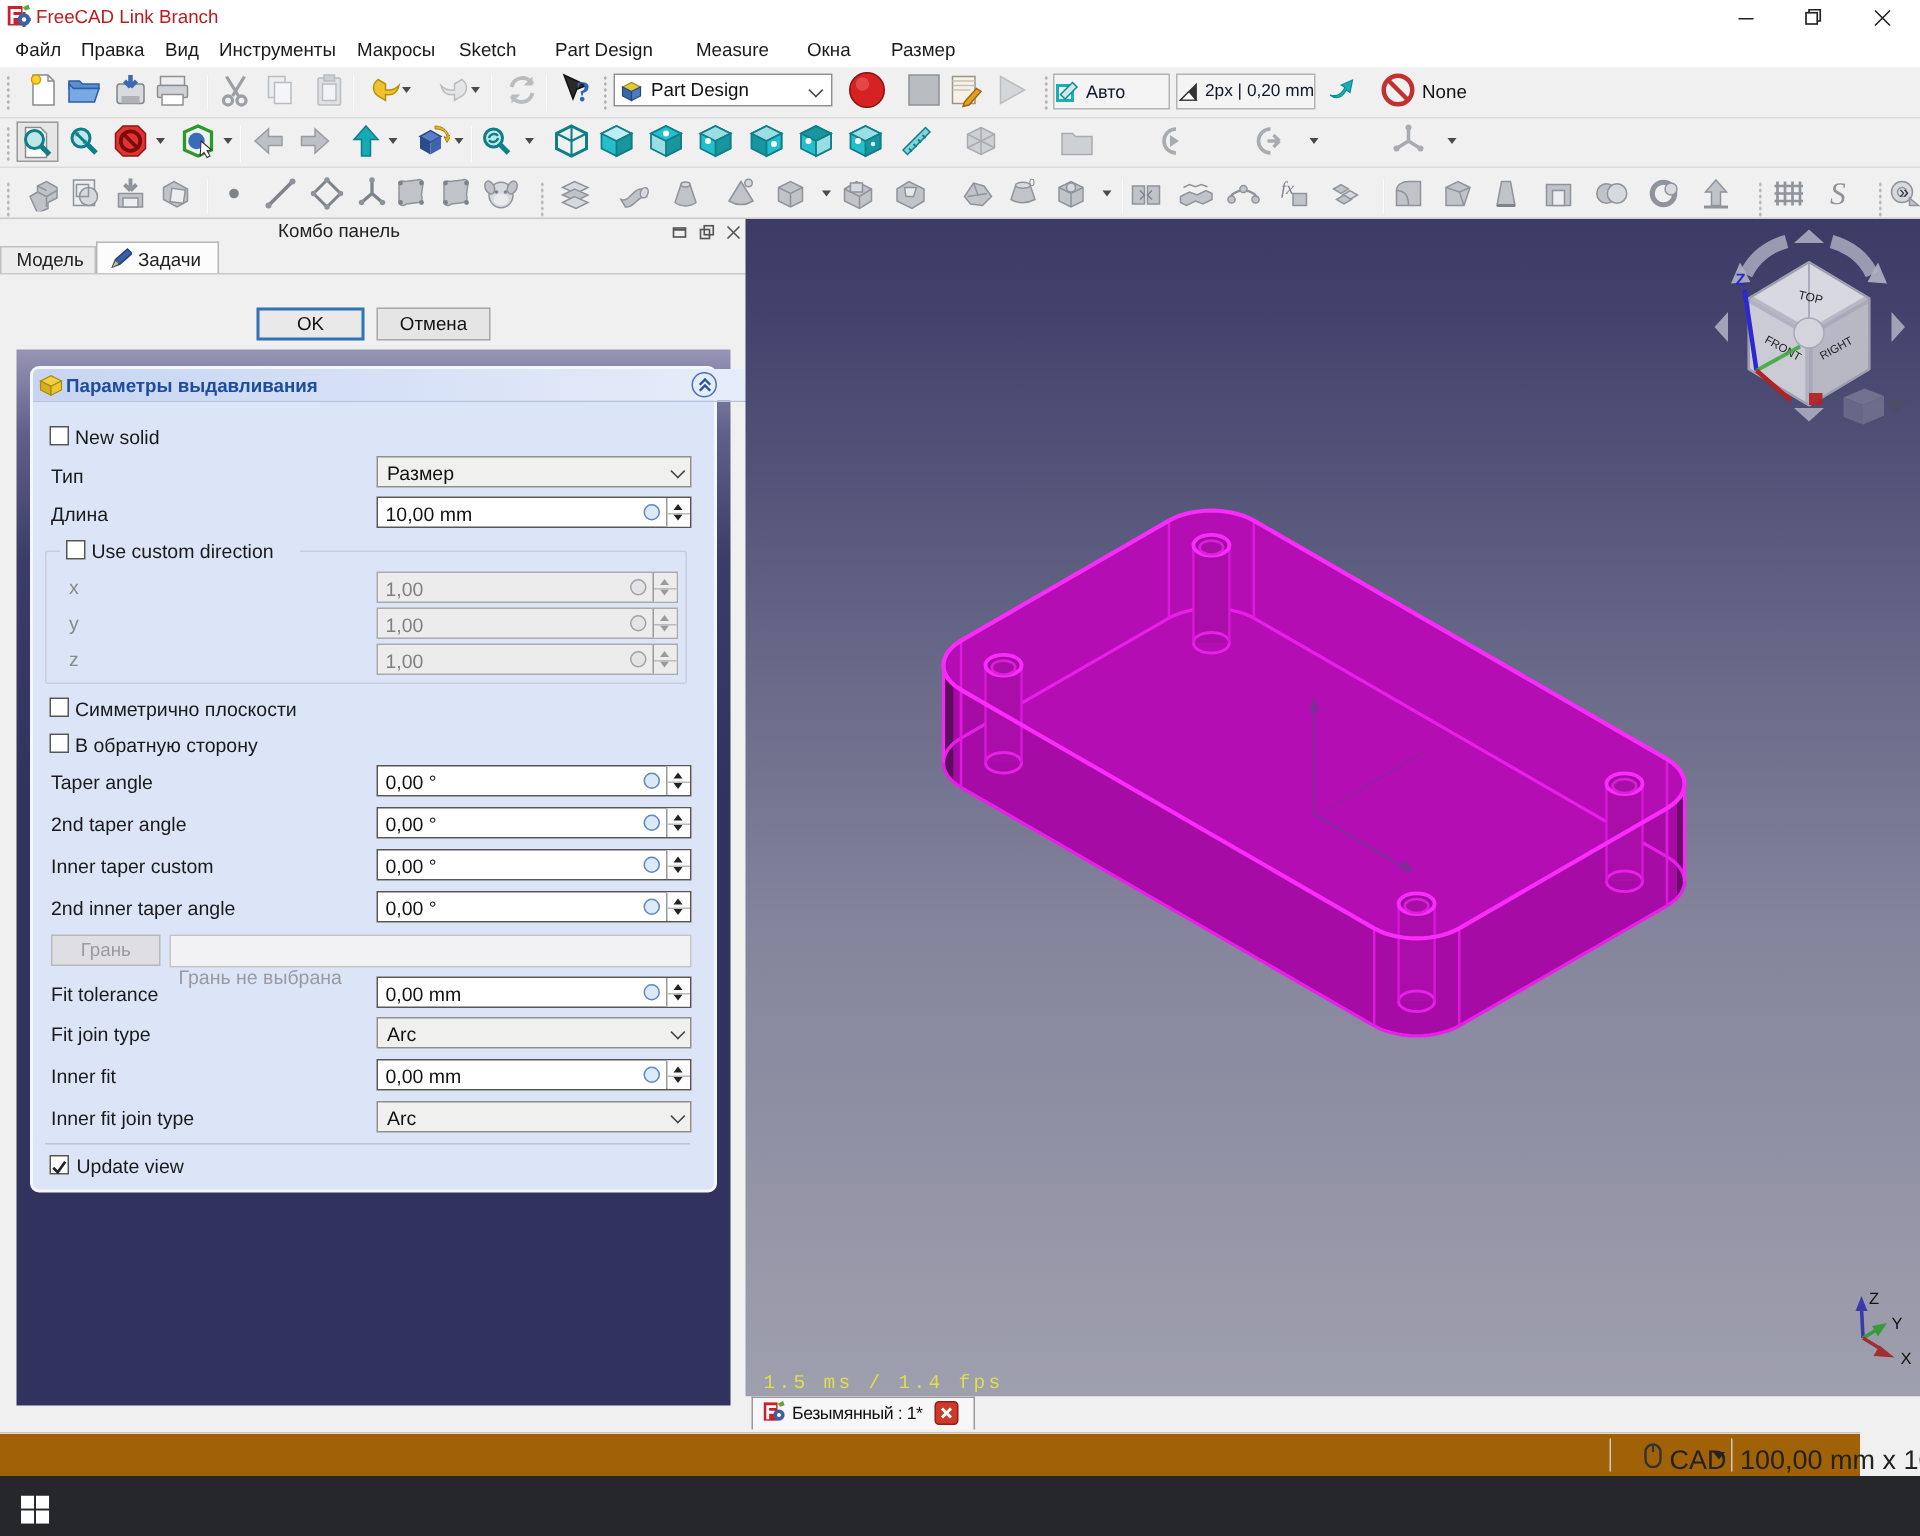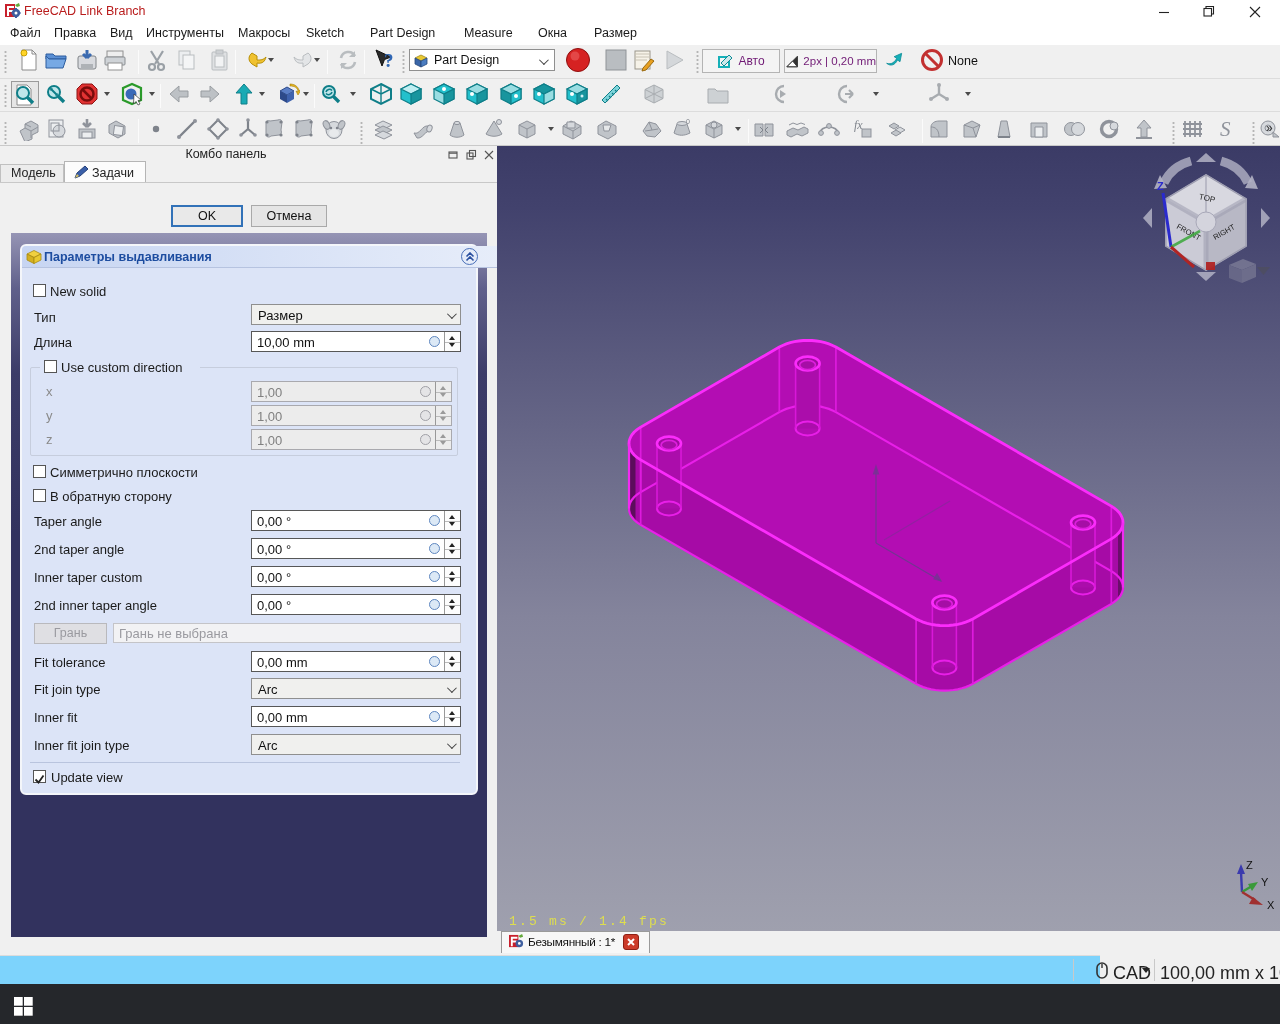--- a/index.html
+++ b/index.html
@@ -7,21 +7,21 @@
 #titlebar .t{position:absolute;left:24px;top:4px;font-size:12.5px;color:#b91c1c}
 #menubar{position:absolute;left:0;top:23px;width:1280px;height:22px;background:#fff}
 #menubar span{position:absolute;top:3px;font-size:12.5px;color:#1a1a1a}
 #toolbars{position:absolute;left:0;top:45px;width:1280px;height:101px;background:#f0f0f0;border-bottom:1px solid #c9c9c9}
 #tbicons{position:absolute;left:0;top:0;width:1280px;height:1024px;pointer-events:none}
 
 .tsep{position:absolute;width:1px;height:24px;background:#c9c9c9;border-right:1px solid #fbfbfb}
 .grip{position:absolute;width:3px;height:24px;background-image:radial-gradient(circle,#b5b5b5 1px,transparent 1.2px);background-size:3px 4px}
 .ic{position:absolute;width:24px;height:24px}
 .dd{position:absolute;width:0;height:0;border-left:3.5px solid transparent;border-right:3.5px solid transparent;border-top:4px solid #4a4a4a}
-.tbtn{position:absolute;height:24px;background:#f4f4f4;border:1px solid #b4b4b4;font-size:12px;color:#701a75;display:flex;align-items:center;justify-content:center;gap:4px}
+.tbtn{position:absolute;height:24px;background:#f4f4f4;border:1px solid #b4b4b4;font-size:12px;color:#0f172a;display:flex;align-items:center;justify-content:flex-start;gap:4px}
 #combopanel{position:absolute;left:0;top:146px;width:497px;height:809px;background:#f0f0f0}
 .dockt{position:absolute;top:0;left:0;width:497px;height:17px;font-size:12.5px;color:#222;text-align:center;line-height:17px}
 .tab{position:absolute;font-size:12.5px;color:#222}
 #navy{position:absolute;left:11px;top:87px;width:476px;height:704px;background:linear-gradient(#9695b5 0px,#60608b 55px,#3c3c68 140px,#32325e 300px,#32325e)}
 #panel{position:absolute;left:9px;top:11px;width:458px;height:551px;background:#dce4f7;border:2px solid #f4f6fa;border-radius:6px}
 #phead{position:absolute;left:0;top:0;width:499px;height:22px;background:linear-gradient(90deg,#c7d5f2,#e8eefa);border-radius:4px 4px 0 0;border-bottom:1px solid #b6c3e0}
 #phead .t{position:absolute;left:22px;top:4px;font-weight:bold;font-size:12.5px;color:#1d4da0}
 .lbl{position:absolute;font-size:13px;color:#1a1a1a}
 .cb{position:absolute;width:13px;height:13px;background:#fff;border:1px solid #555}
 .spin{position:absolute;height:21px;background:#fff;border:1px solid #575757;font-size:13px;color:#111}
@@ -33,21 +33,21 @@
 .up{top:4px;border-bottom:4px solid #222}
 .dn{bottom:4px;border-top:4px solid #222}
 .spin.dis .up{border-bottom-color:#9a9a9a}.spin.dis .dn{border-top-color:#9a9a9a}
 .globe{position:absolute;right:20px;top:4px;width:11px;height:11px;border-radius:50%;border:1.5px solid #5f87c0;background:#dce9f6}
 .spin.dis .globe{border-color:#a0a0a6;background:#e4e4e6}
 .combo{position:absolute;height:21px;background:#f0f0ee;border:1px solid #8f8f8f;font-size:13px;color:#111}
 .combo .v{position:absolute;left:6px;top:3px}
 .chev{position:absolute;right:6px;top:7px;width:7px;height:7px;border-right:1.6px solid #444;border-bottom:1.6px solid #444;transform:rotate(45deg) translateY(-2px)}
 #viewport{position:absolute;left:497px;top:146px;width:783px;height:785px;background:linear-gradient(#3b3b66,#42426d 8%,#84849c 60%,#9fa0ae)}
 #tabbar{position:absolute;left:497px;top:931px;width:783px;height:24px;background:#f0f0f0}
-#statusbar{position:absolute;left:0;top:955px;width:1100px;height:29px;background:#7dd3fc;border-top:1px solid #dcdcdc;font-size:18px;color:#222}
+#statusbar{position:absolute;left:0;top:955px;width:1240px;height:29px;background:#a16207;border-top:1px solid #dcdcdc;font-size:18px;color:#222}
 #taskbar{position:absolute;left:0;top:984px;width:1280px;height:40px;background:#25272b}
 </style></head><body>
 <div id="titlebar">
 <svg class="abs" style="left:5px;top:3px" width="16" height="16" viewBox="0 0 16 16">
       <rect x="0" y="1" width="10" height="13" fill="#c8202c"></rect>
       <path d="M2 3h7v2H4v2h4v2H4v4H2Z" fill="#fff"></path>
       <circle cx="11" cy="10" r="4.2" fill="#3f5f9f"></circle>
       <circle cx="11" cy="10" r="1.5" fill="#fff"></circle>
       <g fill="#3f5f9f">
         <rect x="10" y="5" width="2" height="2"></rect>
@@ -597,21 +597,21 @@
         <div class="spin" style="left:229px;top:348px;width:210px">
           <span class="v">0,00 °</span>
           <div class="globe"></div>
           <div class="sbtns">
             <div class="up"></div>
             <div class="dn"></div>
             <div style="position:absolute;top:50%;left:0;width:100%;height:1px;background:#bbb"></div>
           </div>
         </div>
         <div class="abs" style="left:12px;top:377px;width:73px;height:21px;background:#dfdfe3;border:1px solid #b9b9bd;font-size:12.5px;color:#9a9aa0;text-align:center;line-height:19px">Грань</div>
-        <div class="abs" style="left:91px;top:377px;width:348px;height:20px;background:#f2f2f4;border:1px solid #c4c4c8;font-size:13px;color:#9a9aa0;padding:2px 0 0 5px">Грань не выбрана</div>
+        <div class="abs" style="left:91px;top:377px;width:348px;height:20px;background:#f2f2f4;border:1px solid #c4c4c8;font-size:13px;color:#9a9aa0;padding:20px 0 0 5px">Грань не выбрана</div>
         <span class="lbl" style="left:12px;top:409px">Fit tolerance</span>
         <div class="spin" style="left:229px;top:405px;width:210px">
           <span class="v">0,00 mm</span>
           <div class="globe"></div>
           <div class="sbtns">
             <div class="up"></div>
             <div class="dn"></div>
             <div style="position:absolute;top:50%;left:0;width:100%;height:1px;background:#bbb"></div>
           </div>
         </div>

